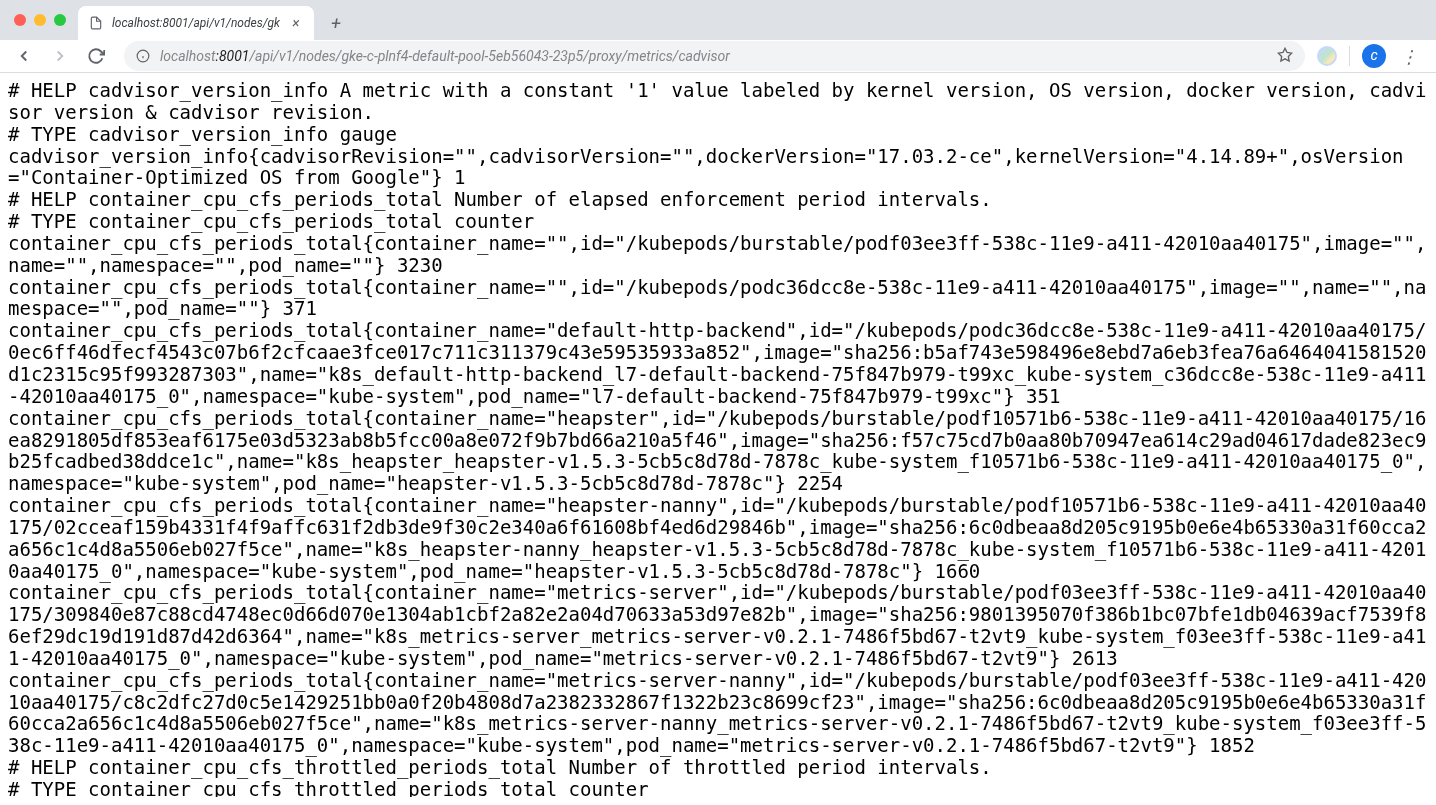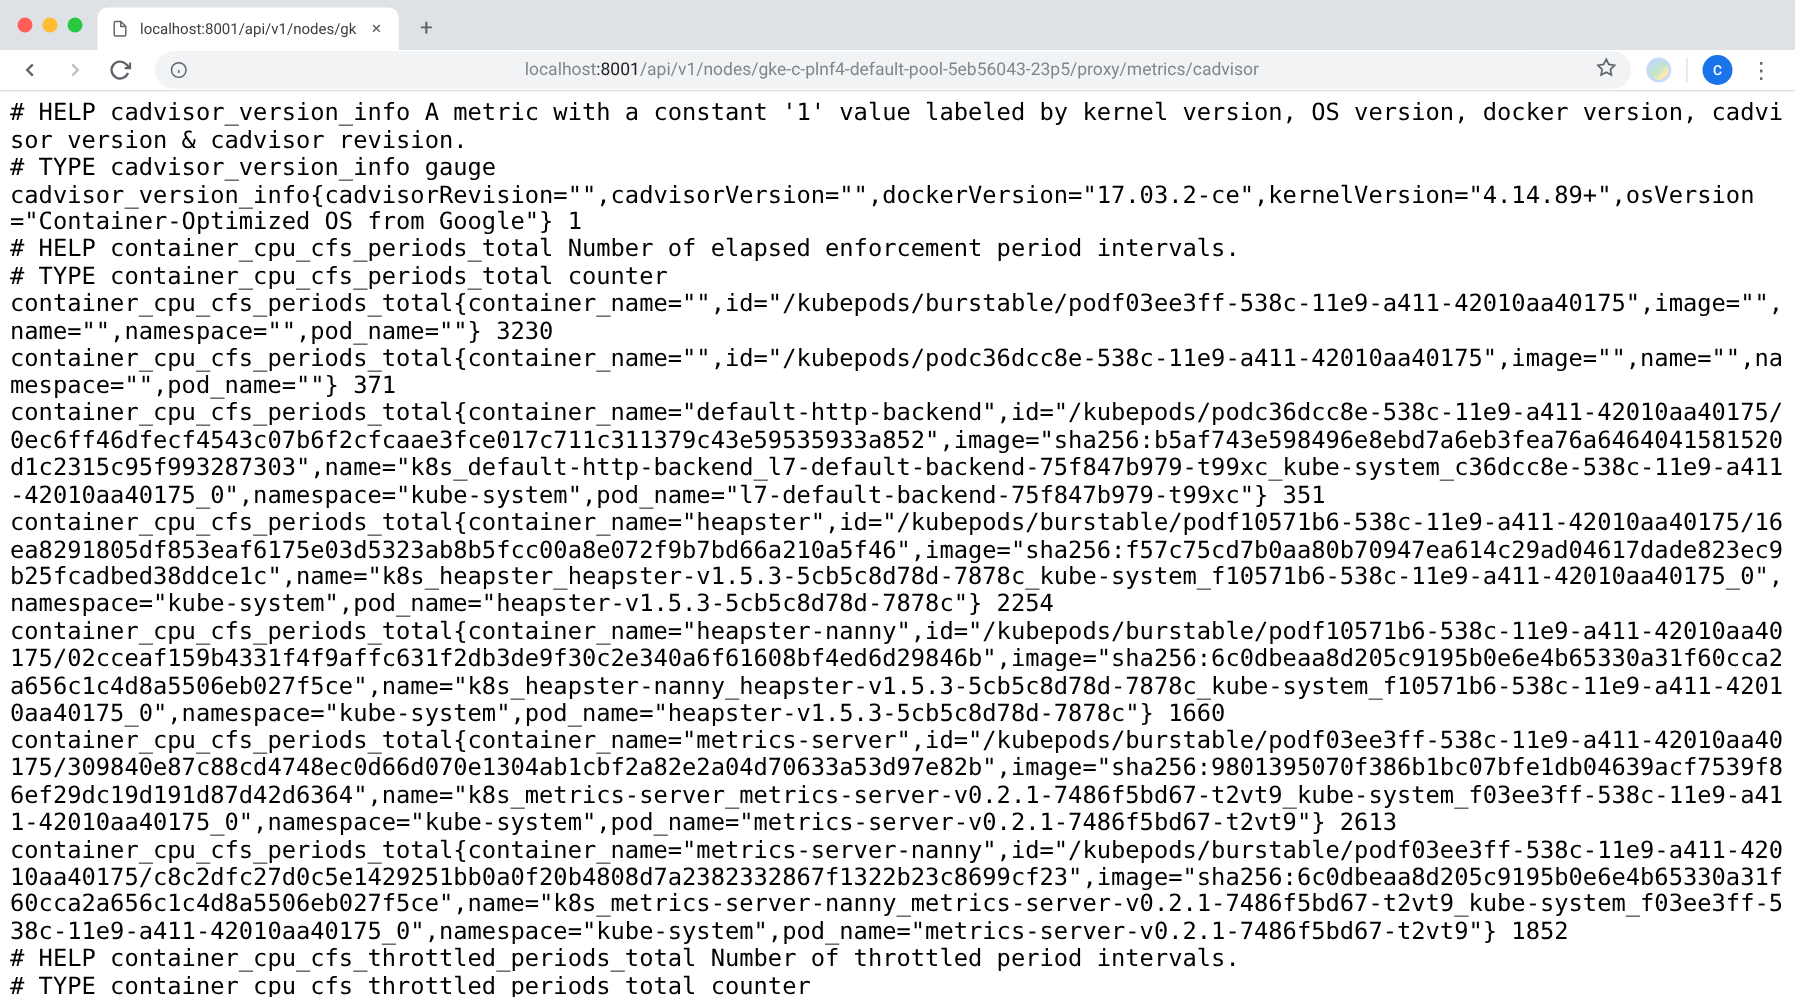--- a/index.html
+++ b/index.html
@@ -10,20 +10,21 @@
     body {
       font-family: -apple-system, BlinkMacSystemFont, "Segoe UI", Roboto, sans-serif;
       background: #fff;
       overflow: hidden;
     }
     .browser-chrome {
       background: #dee1e6;
       height: 72px;
       display: flex;
       flex-direction: column;
+      font-style: italic;
     }
     .tab-bar {
       display: flex;
       align-items: center;
       height: 40px;
       padding-left: 10px;
       background: #dee1e6;
     }
     .traffic-lights {
       display: flex;
@@ -112,21 +113,20 @@
       height: 30px;
       background: #f1f3f4;
       border-radius: 15px;
       display: flex;
       align-items: center;
       padding: 0 12px;
       margin: 0 8px;
       font-size: 14px;
       color: #202124;
       gap: 10px;
-      text-align: center;
     }
     .addr-icon {
       color: #5f6368;
       display: flex;
       align-items: center;
     }
     .addr-text {
       flex: 1;
       white-space: nowrap;
       overflow: hidden;

